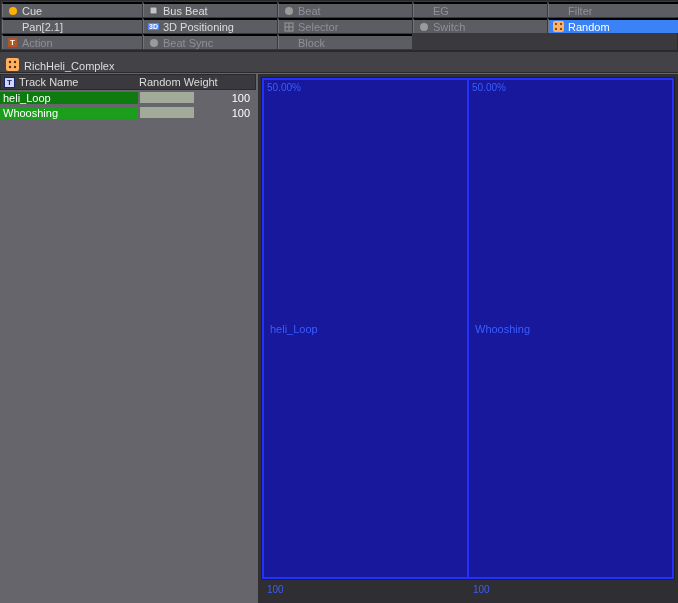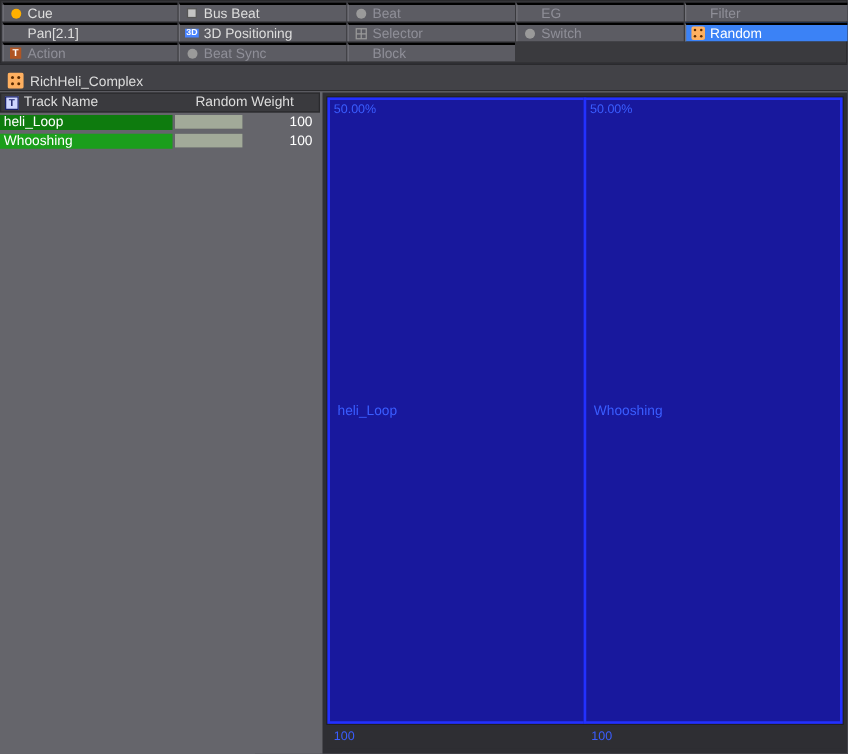--- a/index.html
+++ b/index.html
@@ -9,21 +9,21 @@
   .tab { display:flex; align-items:center; padding:0 4px; background:#5c5c63; color:#ddd; overflow:hidden; white-space:nowrap; border-top:2px solid #000000; border-left:1px solid #73737a; }
   .tab.dim { color:#8f8f98; }
   .tab.sel { background:#3b82f6; color:#fff; }
   .tab .ticon { width:11px; height:11px; margin-right:4px; display:flex; align-items:center; justify-content:center; flex-shrink:0; }
   .crumb { height:22px; display:flex; align-items:flex-end; padding:0 6px; background:#424247; border-bottom:1px solid #2a2a2d; border-top:1px solid #2a2a2d; color:#ddd; }
   .crumb .ticon { width:14px; height:14px; margin-right:4px; }
   .body { flex:1; display:flex; background:#65656b; gap:2px; padding-top:1px; }
   .left { width:256px; background:#65656b; display:flex; flex-direction:column; }
   .thead { display:flex; background:#3a3a3e; color:#ddd; height:16px; align-items:center; border:1px solid #2a2a2d; }
   .thead .c1 { flex:1; display:flex; align-items:center; padding-left:3px; }
-  .thead .c2 { width:116px; text-align:right; padding-right:20px; }
+  .thead .c2 { width:116px; padding-right:20px; }
   .row { display:flex; height:15px; align-items:center; }
   .row .name { width:138px; padding-left:3px; color:#fff; overflow:hidden; white-space:nowrap; }
   .row .bar { width:54px; height:11px; background:#4d4d52; position:relative; margin-left:2px; }
   .row .bar .fill { position:absolute; inset:0; background:#a2aa99; }
   .row .val { flex:1; text-align:right; padding-right:6px; color:#fff; }
   .row0 .name { background:#0e7b0e; }
   .row1 .name { background:#1b9e1b; }
   .right { flex:1; display:flex; flex-direction:column; background:#2e2e33; }
   .canvas { flex:1; margin:4px 4px 0 4px; display:flex; position:relative; outline:1px solid #202024; }
   .cell { flex:1; background:#18189d; border:2px solid #2331ff; border-left-width:2px; position:relative;padding-left:16px; }

